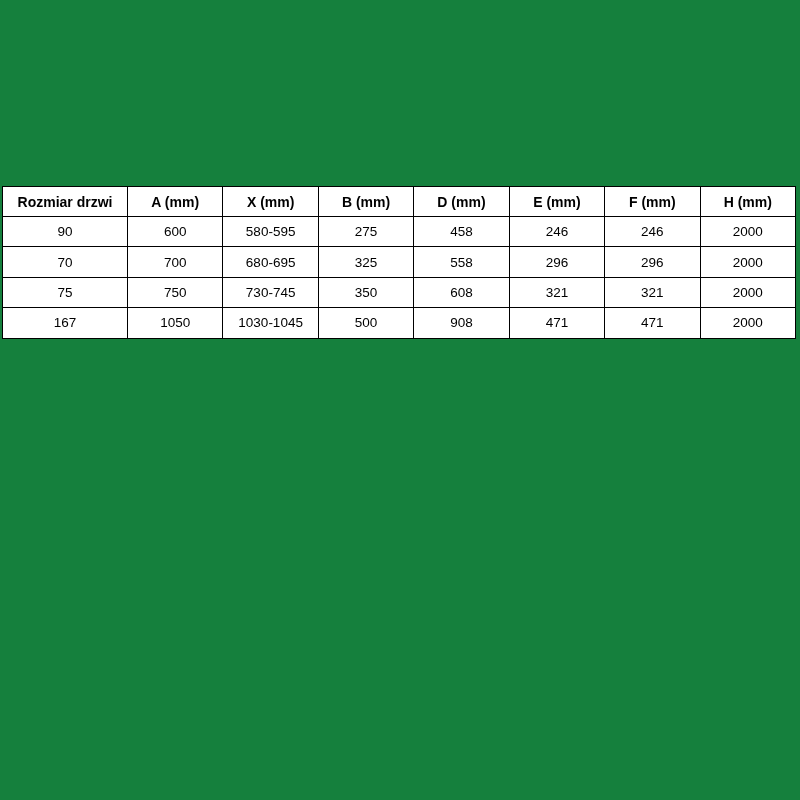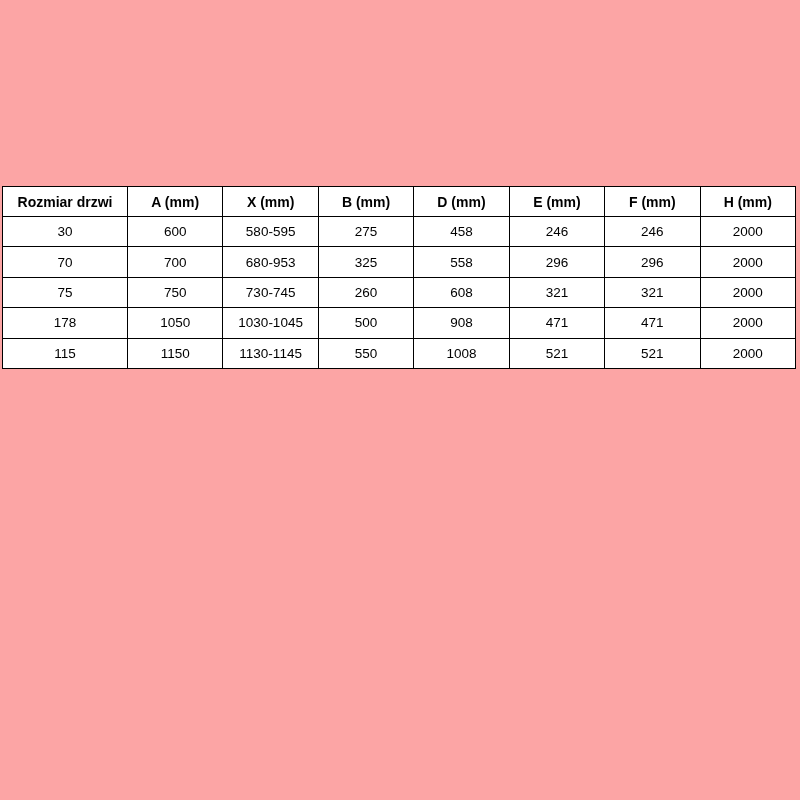--- a/index.html
+++ b/index.html
@@ -4,21 +4,21 @@
 <style>
   html, body {
     margin: 0;
     padding: 0;
     background: #ffffff;
   }
   .canvas {
     position: relative;
     width: 800px;
     height: 800px;
-    background: #fca5a5;
+    background: #15803d;
     overflow: hidden;
     font-family: "Liberation Sans", "DejaVu Sans", sans-serif;
   }
   .table-wrap {
     position: absolute;
     left: 2px;
     top: 186px;
     width: 794px;
   }
   table.spec-table {
@@ -74,65 +74,55 @@
             <th>X (mm)</th>
             <th>B (mm)</th>
             <th>D (mm)</th>
             <th>E (mm)</th>
             <th>F (mm)</th>
             <th>H (mm)</th>
           </tr>
       </thead>
       <tbody>
           <tr>
-            <td>30</td>
+            <td>90</td>
             <td>600</td>
             <td>580-595</td>
             <td>275</td>
             <td>458</td>
             <td>246</td>
             <td>246</td>
             <td>2000</td>
           </tr>
           <tr>
             <td>70</td>
             <td>700</td>
-            <td>680-953</td>
+            <td>680-695</td>
             <td>325</td>
             <td>558</td>
             <td>296</td>
             <td>296</td>
             <td>2000</td>
           </tr>
           <tr>
             <td>75</td>
             <td>750</td>
             <td>730-745</td>
-            <td>260</td>
+            <td>350</td>
             <td>608</td>
             <td>321</td>
             <td>321</td>
             <td>2000</td>
           </tr>
           <tr>
-            <td>178</td>
+            <td>167</td>
             <td>1050</td>
             <td>1030-1045</td>
             <td>500</td>
             <td>908</td>
             <td>471</td>
             <td>471</td>
             <td>2000</td>
           </tr>
-          <tr>
-            <td>115</td>
-            <td>1150</td>
-            <td>1130-1145</td>
-            <td>550</td>
-            <td>1008</td>
-            <td>521</td>
-            <td>521</td>
-            <td>2000</td>
-          </tr>
         </tbody>
     </table>
   </div>
 </div>
 
 </body></html>

